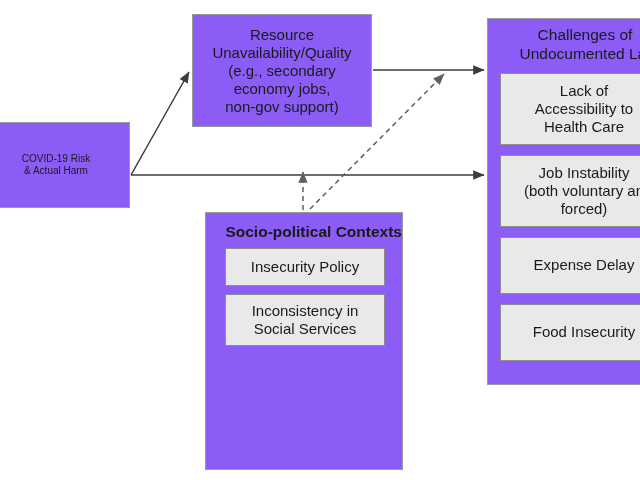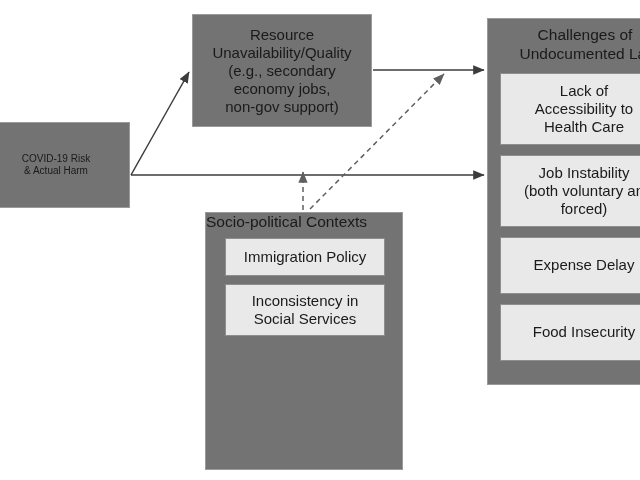--- a/index.html
+++ b/index.html
@@ -12,21 +12,21 @@
     position:relative;
     color:#1a1a1a;
   }
   #canvas{position:absolute;left:0;top:0;width:640px;height:480px;}
 
   .svg-layer{position:absolute;left:0;top:0;width:640px;height:480px;pointer-events:none;}
 
   .node{
     position:absolute;
     box-sizing:border-box;
-    background:#737373;
+    background:#8b5cf6;
     border:1.5px solid #9a9a9a;
     display:flex;
     align-items:center;
     justify-content:center;
     text-align:center;
   }
   .node-text{
     font-size:15.5px;
     line-height:1.22;
     white-space:pre-line;
@@ -46,22 +46,23 @@
   #node-resource .node-text{font-size:15px;line-height:1.2;}
 
   
   #node-socio{
     left:205px;top:212px;width:198px;height:258px;
     display:block;
     padding:0;
   }
   #node-socio .container-title{
     font-size:15.5px;
-    text-align:left;
-    margin:0 0 7px 0;
+    text-align:right;
+    margin:10px 0 7px 0;
+    font-weight:bold;
   }
   #node-socio .sub-list{
     padding:0 17px 0 19px;
     display:flex;
     flex-direction:column;
     gap:8px;
   }
 
   
   #node-challenges{
@@ -146,21 +147,21 @@
     <div class="node-text">Resource
 Unavailability/Quality
 (e.g., secondary
 economy jobs,
 non-gov support)</div>
   </div>
 
   <div class="node" id="node-socio">
     <div class="container-title">Socio-political Contexts</div>
     <div class="sub-list">
-      <div class="subnode">Immigration Policy</div>
+      <div class="subnode">Insecurity Policy</div>
       <div class="subnode two-line">Inconsistency in
 Social Services</div>
     </div>
   </div>
 
   <div class="node" id="node-challenges">
     <div class="container-title">Challenges of
 Undocumented Lat</div>
     <div class="sub-list">
       <div class="subnode h3">Lack of

